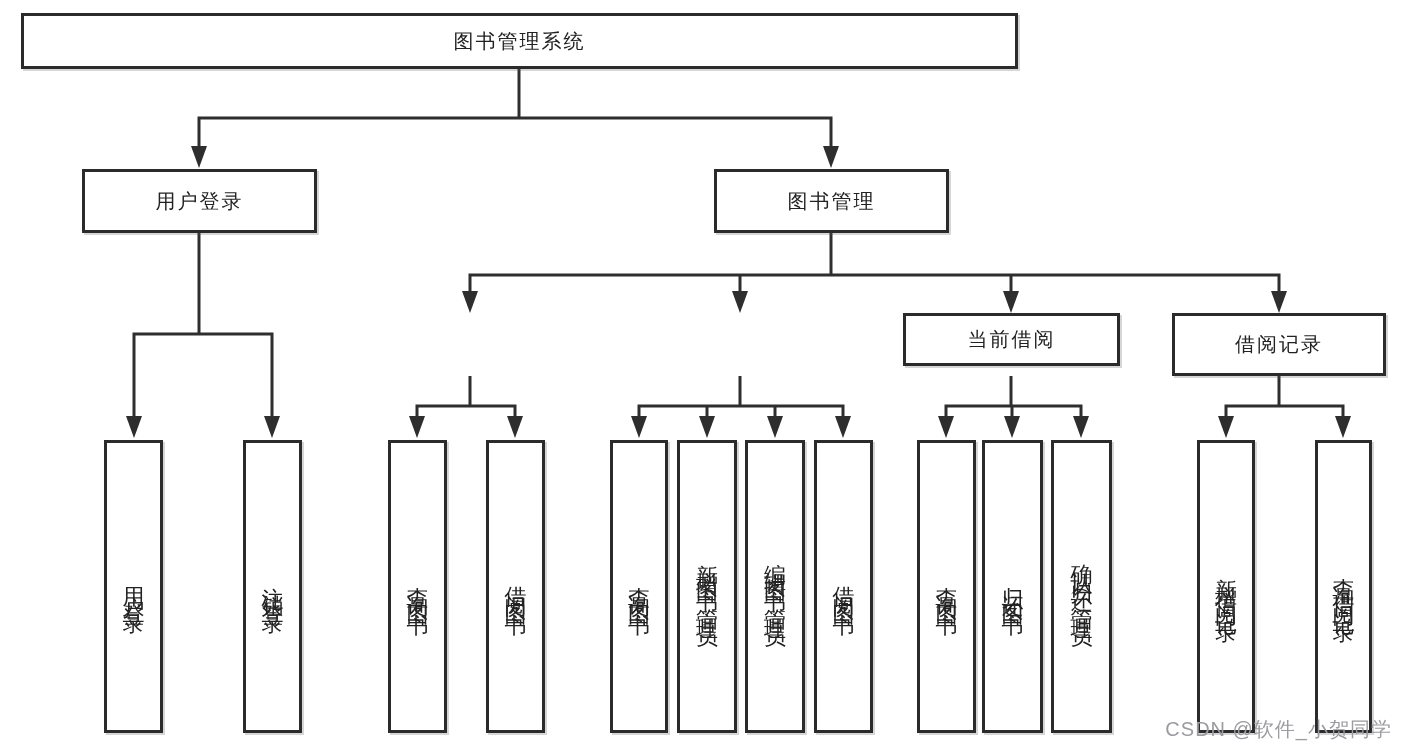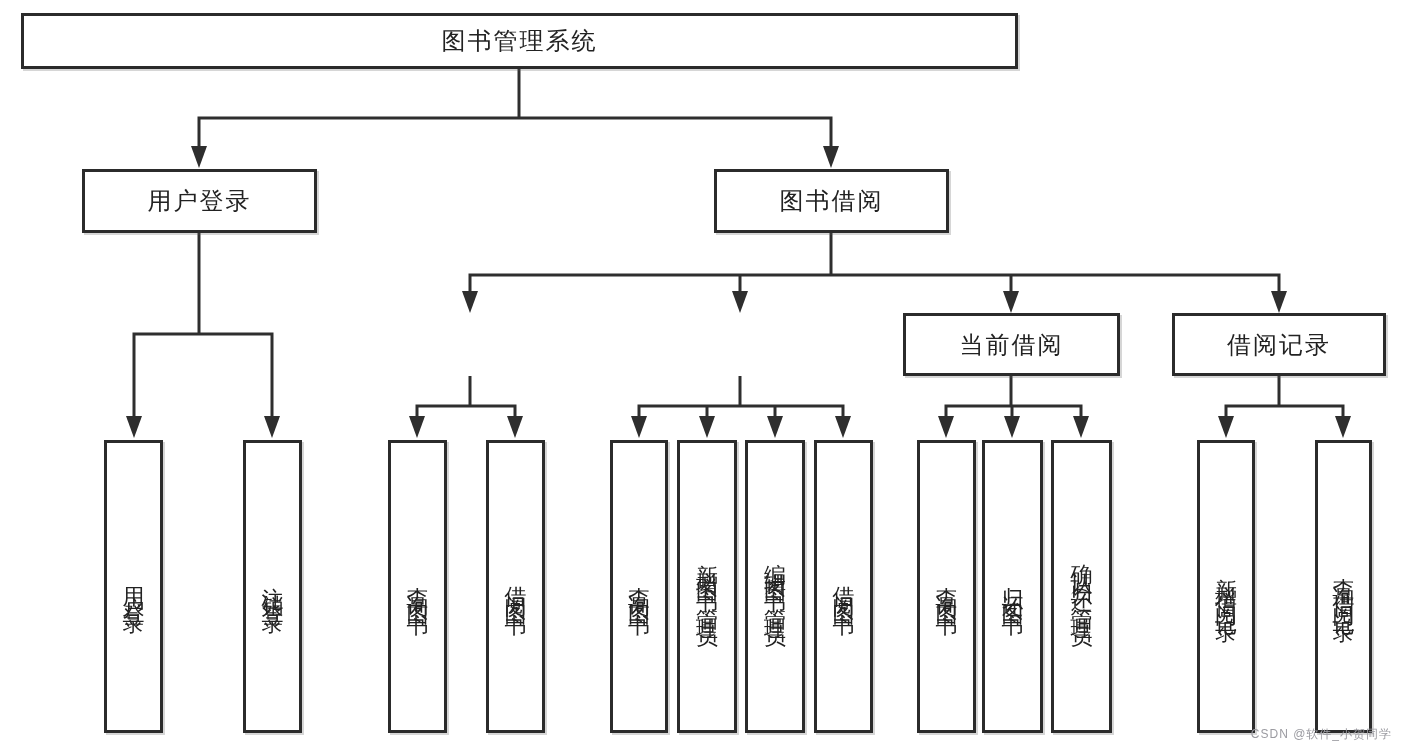--- a/index.html
+++ b/index.html
@@ -37,34 +37,34 @@
     position: absolute;
     box-sizing: border-box;
     border: 3px solid var(--border);
     background: var(--background);
     display: flex;
     align-items: center;
     justify-content: center;
     color: var(--text);
     box-shadow: 2px 2px 0 rgba(90,90,90,0.25);
   }
-  .hnode { font-size: 24px; letter-spacing: 2px; }
+  .hnode { font-size: 20px; letter-spacing: 2px; }
   .leaf span {
     writing-mode: vertical-rl;
     text-orientation: mixed;
     font-size: 22px;
     letter-spacing: 9px;
     line-height: 1;
     white-space: nowrap;
   }
   .watermark {
     position: absolute;
     right: 13px;
     bottom: 4px;
-    font-size: 12px;
+    font-size: 20px;
     letter-spacing: 1px;
     color: var(--watermark);
     z-index: 5;
   }
 </style>
 </head>
 <body>
 
 <div class="canvas">
 
@@ -124,24 +124,24 @@
   </svg>
 
   <div class="node hnode" style="left:21px;top:13px;width:997px;height:56px">
     <span>图书管理系统</span>
   </div>
 
   <div class="node hnode" style="left:82px;top:169px;width:235px;height:64px">
     <span>用户登录</span>
   </div>
   <div class="node hnode" style="left:714px;top:169px;width:235px;height:64px">
-    <span>图书借阅</span>
+    <span>图书管理</span>
   </div>
 
-  <div class="node hnode" style="left:903px;top:313px;width:217px;height:63px">
+  <div class="node hnode" style="left:903px;top:313px;width:217px;height:53px">
     <span>当前借阅</span>
   </div>
   <div class="node hnode" style="left:1172px;top:313px;width:214px;height:63px">
     <span>借阅记录</span>
   </div>
 
   <div class="node leaf" style="left:104px;top:440px;width:59px;height:293px">
     <span>用户登录</span>
   </div>
   <div class="node leaf" style="left:243px;top:440px;width:59px;height:293px">

